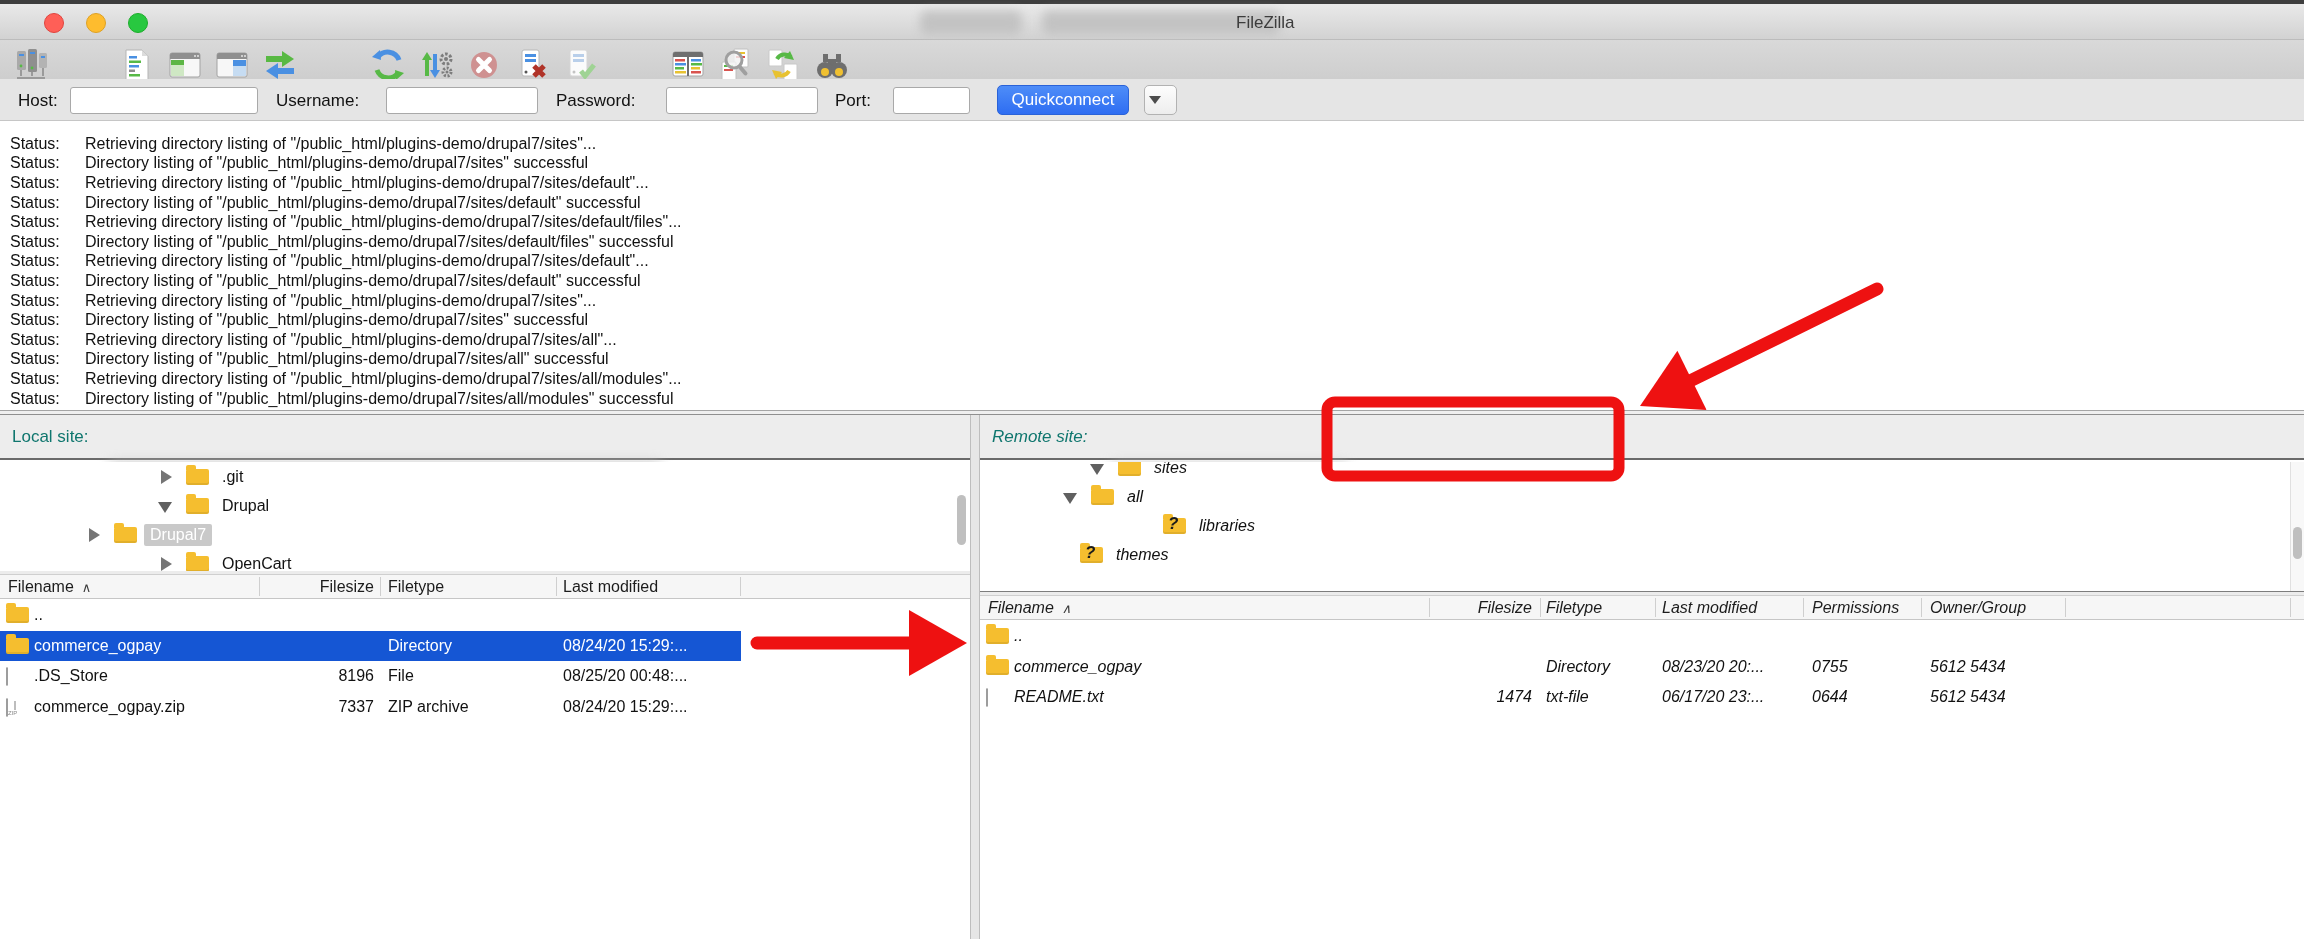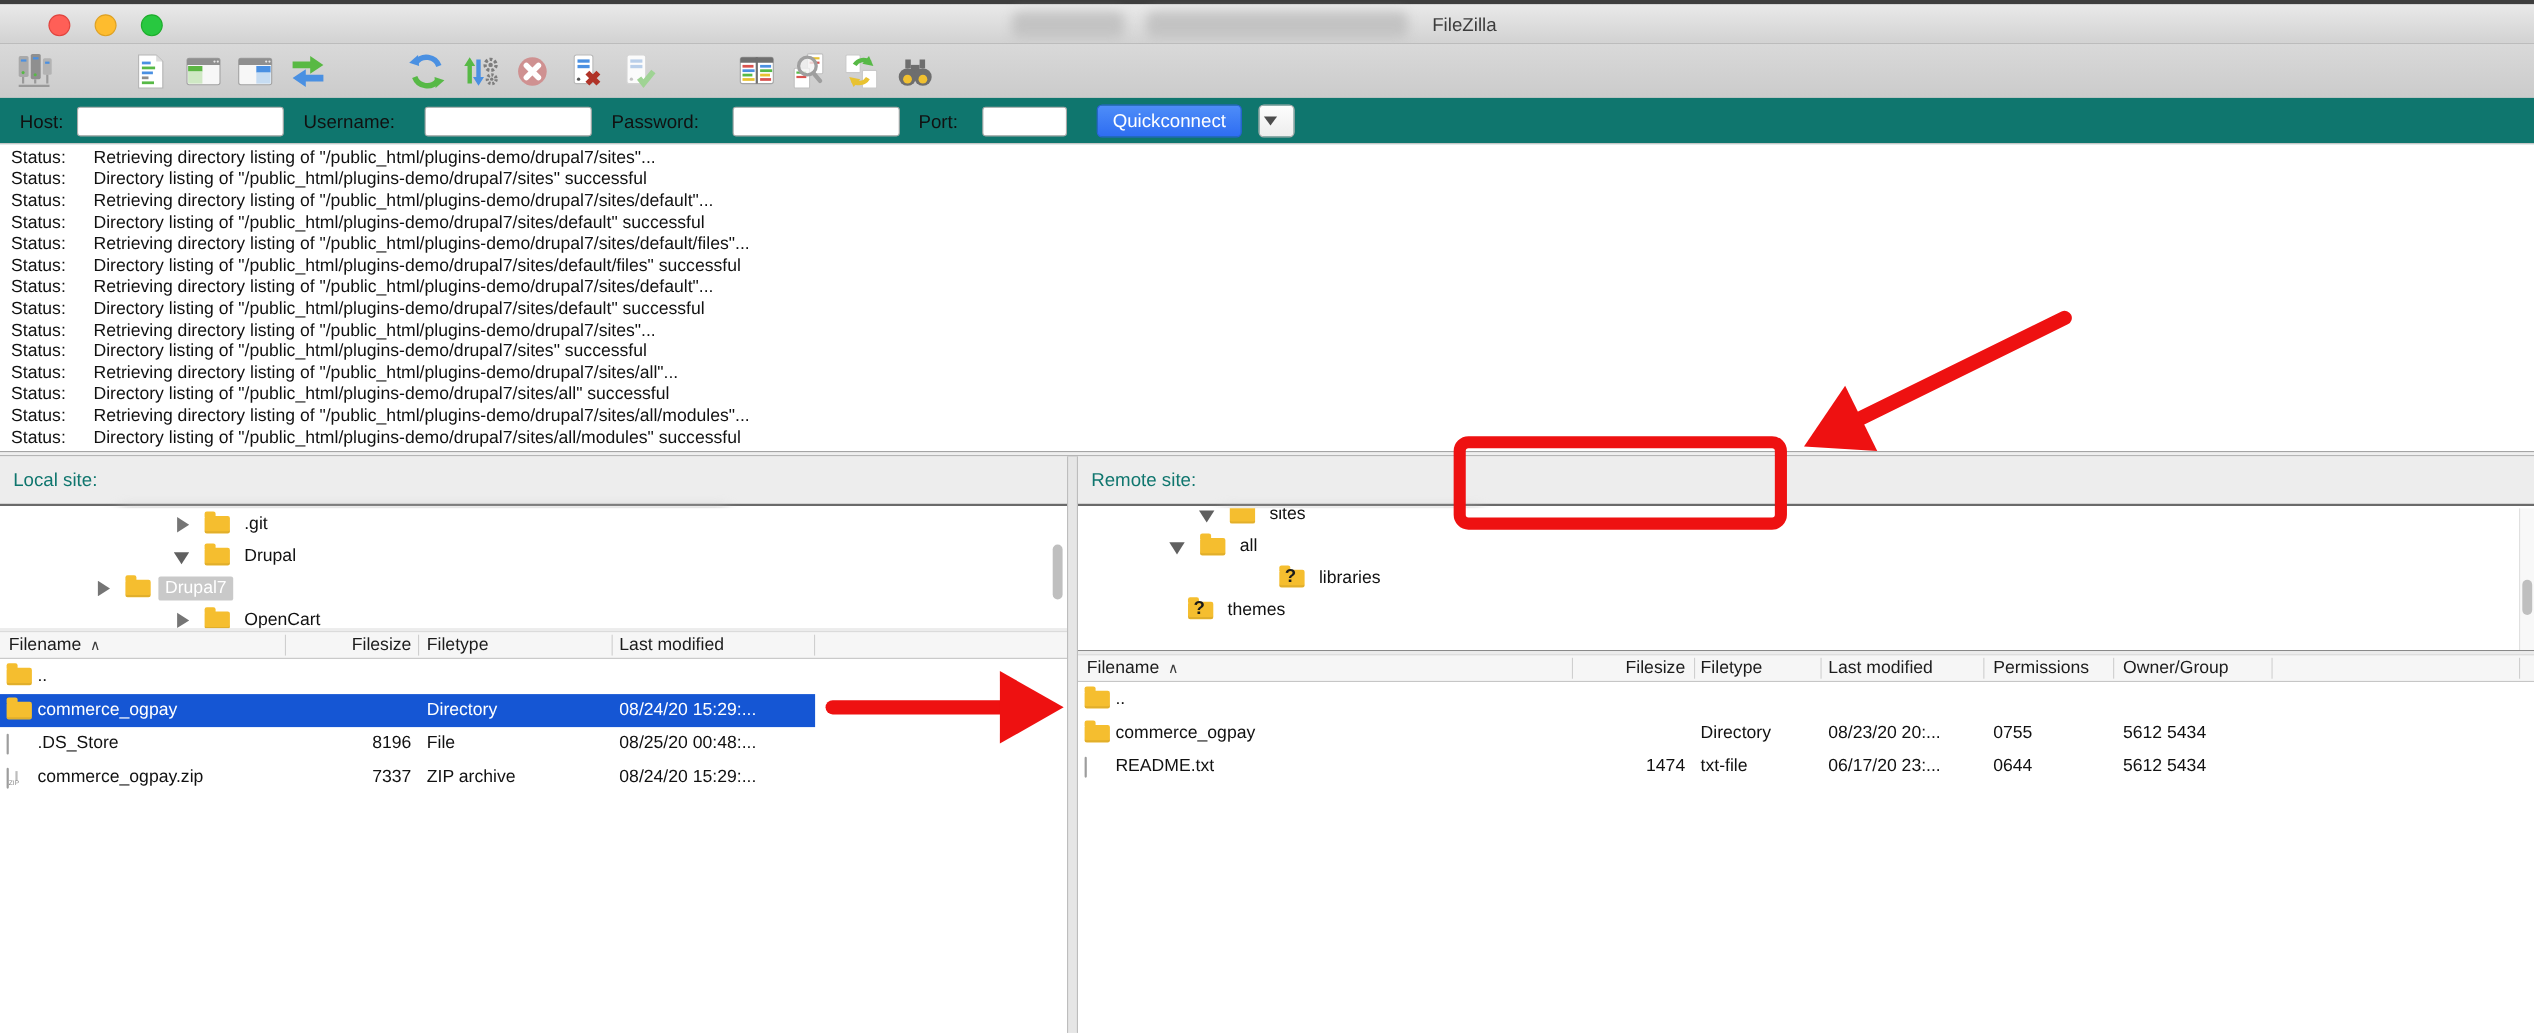--- a/index.html
+++ b/index.html
@@ -9,48 +9,48 @@
   
   .topstrip { position: absolute; left: 0; top: 0; width: 100%; height: 4px; background: #3e3e3e; }
   .titlebar { position: absolute; left: 0; top: 4px; width: 100%; height: 36px; background: linear-gradient(#e9e9e9, #d2d2d2); border-bottom: 1px solid #bcbcbc; }
   .tl { position: absolute; top: 9px; width: 20px; height: 20px; border-radius: 50%; }
   .tl.red { left: 44px; background: #ff5f57; border: 1px solid #e0443e; }
   .tl.yellow { left: 86px; background: #febc2e; border: 1px solid #dea123; }
   .tl.green { left: 128px; background: #28c840; border: 1px solid #1dad2b; }
   .title-blur { position: absolute; top: 7px; height: 24px; background: #c3c3c3; border-radius: 7px; filter: blur(5px); }
   .title-blur.b1 { left: 920px; width: 102px; }
   .title-blur.b2 { left: 1042px; width: 238px; }
-  .title-text { position: absolute; left: 1302px; top: 9px; font-size: 17px; color: #3c3c3c; }
+  .title-text { position: absolute; left: 1236px; top: 9px; font-size: 17px; color: #3c3c3c; }
 
   
   .toolbar { position: absolute; left: 0; top: 40px; width: 100%; height: 50px; background: linear-gradient(#d9d9d9, #cbcbcb); border-bottom: 1px solid #a9a9a9; }
   .tb-btn { position: absolute; top: 5px; width: 40px; height: 40px; display: flex; align-items: center; justify-content: center; }
   .tb-btn svg { width: 34px; height: 34px; }
 
   
-  .quickbar { position: absolute; left: 0; top: 89px; width: 100%; height: 42px; background: #0f766e; border-bottom: 1px solid #c6c6c6; }
+  .quickbar { position: absolute; left: 0; top: 79px; width: 100%; height: 42px; background: #e5e5e5; border-bottom: 1px solid #c6c6c6; }
   .qc-label { position: absolute; top: 12px; font-size: 17px; color: #111; }
   .qc-input { position: absolute; top: 8px; height: 27px; border: 1px solid #a9a9a9; border-radius: 3px; background: #fff; font-size: 16px; padding: 0 6px; font-family: "Liberation Sans", sans-serif; }
   .qc-btn { position: absolute; left: 997px; top: 6px; width: 132px; height: 30px; border: 1px solid #2a62d8; border-radius: 5px; background: linear-gradient(#4e8df8, #2e6df2); color: #fff; font-size: 17px; font-family: "Liberation Sans", sans-serif; }
   .qc-dd { position: absolute; left: 1144px; top: 6px; width: 33px; height: 30px; border: 1px solid #b2b2b2; border-radius: 5px; background: linear-gradient(#fdfdfd,#ededed); display: flex; align-items: center; justify-content: center; }
   .qc-dd .tri { width: 0; height: 0; border-left: 6px solid transparent; border-right: 6px solid transparent; border-top: 8px solid #4c4c4c; }
 
   
   .statuslog { position: absolute; left: 0; top: 134px; width: 100%; height: 276px; background: #fff; overflow: hidden; }
   .log-line { display: flex; height: 19.6px; align-items: center; font-size: 16px; color: #111; }
   .log-line .lab { width: 85px; padding-left: 10px; flex: none; }
 
   
   .hsplit { position: absolute; left: 0; top: 410px; width: 100%; height: 5px; background: #efefef; border-top: 1px solid #a5a5a5; border-bottom: 1px solid #8f8f8f; }
 
   
   .panel { position: absolute; top: 415px; bottom: 0; background: #fff; }
   .panel-left { left: 0; width: 970px; }
   .vdivider { position: absolute; left: 970px; top: 415px; bottom: 0; width: 10px; background: #e6e6e6; border-left: 1px solid #bdbdbd; border-right: 1px solid #bdbdbd; }
-  .panel-right { left: 980px; right: 0; }
+  .panel-right { left: 980px; right: 0; font-style: italic; }
 
   .site-bar { position: absolute; left: 0; top: 0; right: 0; height: 45px; background: #ededed; border-bottom: 2px solid #6a6a6a; }
   .site-label { position: absolute; left: 12px; top: 12px; font-size: 17px; color: #0f766e; }
   .combo { position: absolute; top: 7px; height: 30px; background: #fff; border: 1px solid #a5a5a5; border-radius: 4px; margin-top: 45px; }
   .combo .chev-btn { position: absolute; right: -1px; top: -1px; width: 33px; height: 30px; background: linear-gradient(#55a0f7,#1f73ee); border-radius: 0 4px 4px 0; display: flex; align-items: center; justify-content: center; }
   .combo .chev { width: 9px; height: 9px; border-right: 3px solid #fff; border-bottom: 3px solid #fff; transform: rotate(45deg); margin-top: -5px; }
   .combo-blur { position: absolute; background: #c0c0c0; border-radius: 8px; filter: blur(6px); }
   .combo-path { position: absolute; top: 0; height: 28px; line-height: 28px; font-size: 17px; color: #111; white-space: nowrap; }
 
   .tree { position: absolute; left: 0; right: 0; background: #fff; overflow: hidden; border-bottom: 1px solid #7d7d7d; }

